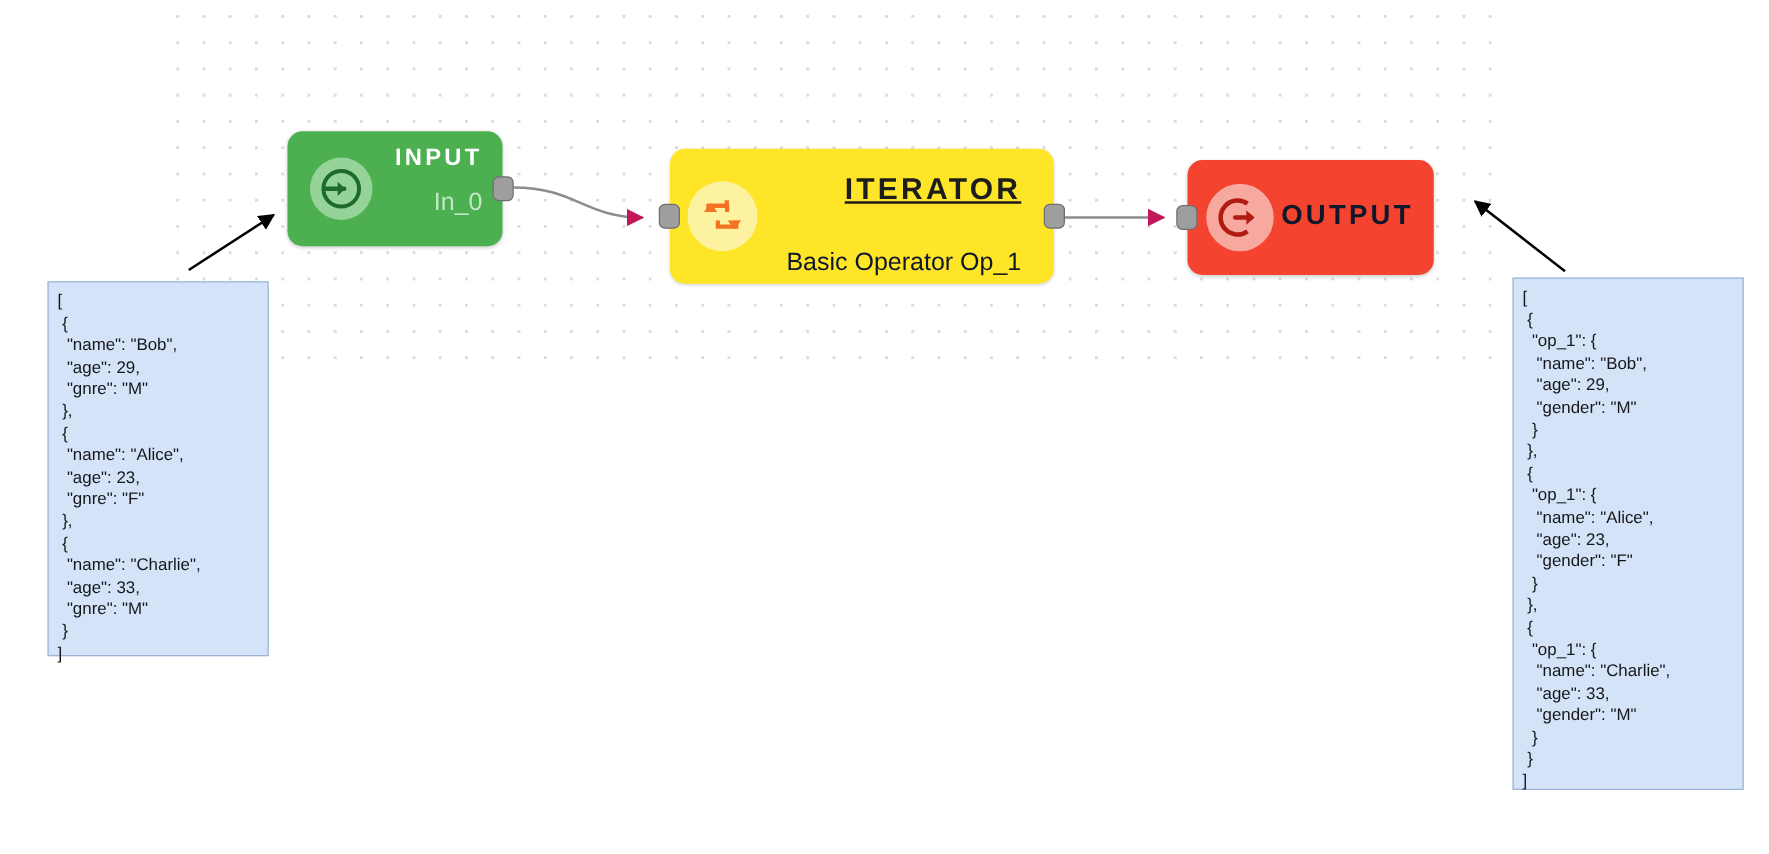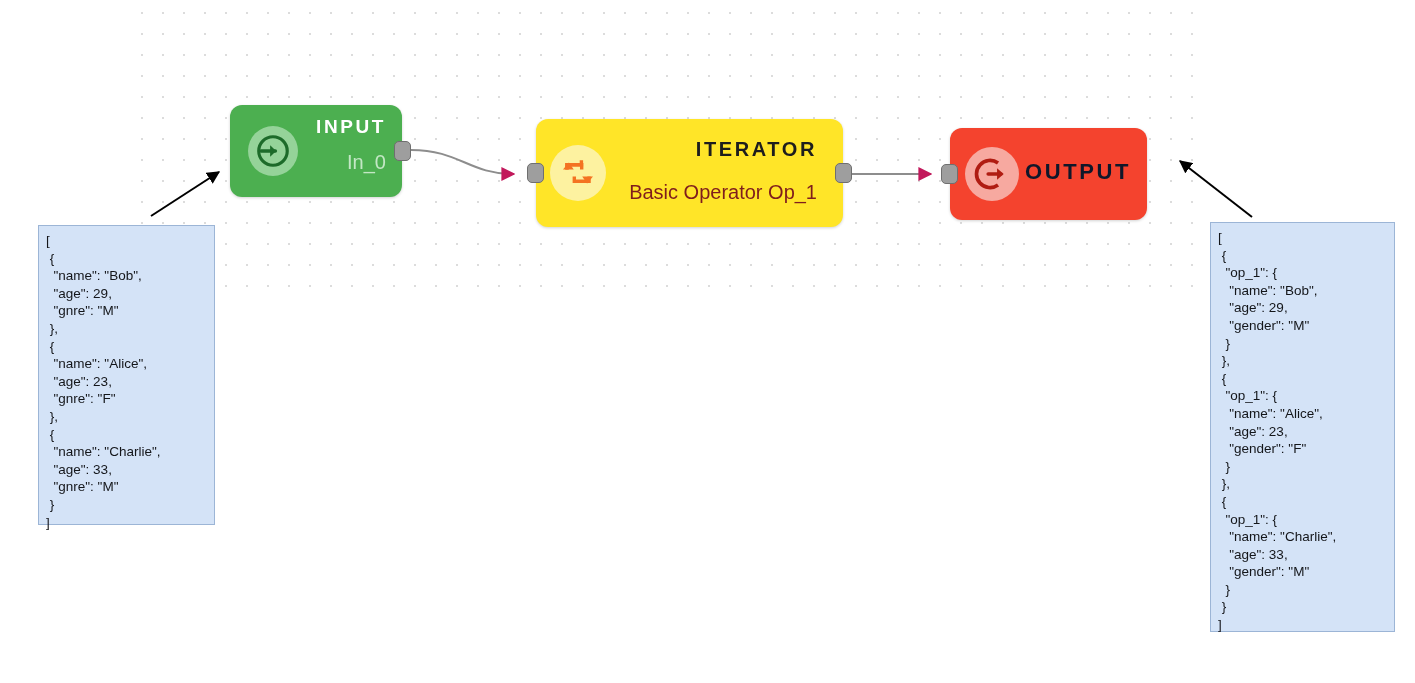--- a/index.html
+++ b/index.html
@@ -110,26 +110,27 @@
   #node-iterator .node-icon-wrap {
     left: 14px; top: 26px;
     width: 56px; height: 56px;
     background: #fdf2a0;
   }
   #node-iterator .node-text {
     right: 26px; top: 20px; width: 230px;
   }
   #node-iterator .node-title {
     color: #1d1d1d;
+    font-size: 24px;
+    text-decoration: underline;
+  }
+  #node-iterator .node-sub {
+    color: #0f172a;
     font-size: 20px;
-  }
-  #node-iterator .node-sub {
-    color: #7f1d1d;
-    font-size: 20px;
-    margin-top: 22px;
+    margin-top: 36px;
     display: block;
   }
 
   
   #node-output {
     left: 950px; top: 128px;
     width: 197px; height: 92px;
     background: #F4432E;
   }
   #node-output .node-icon-wrap {

